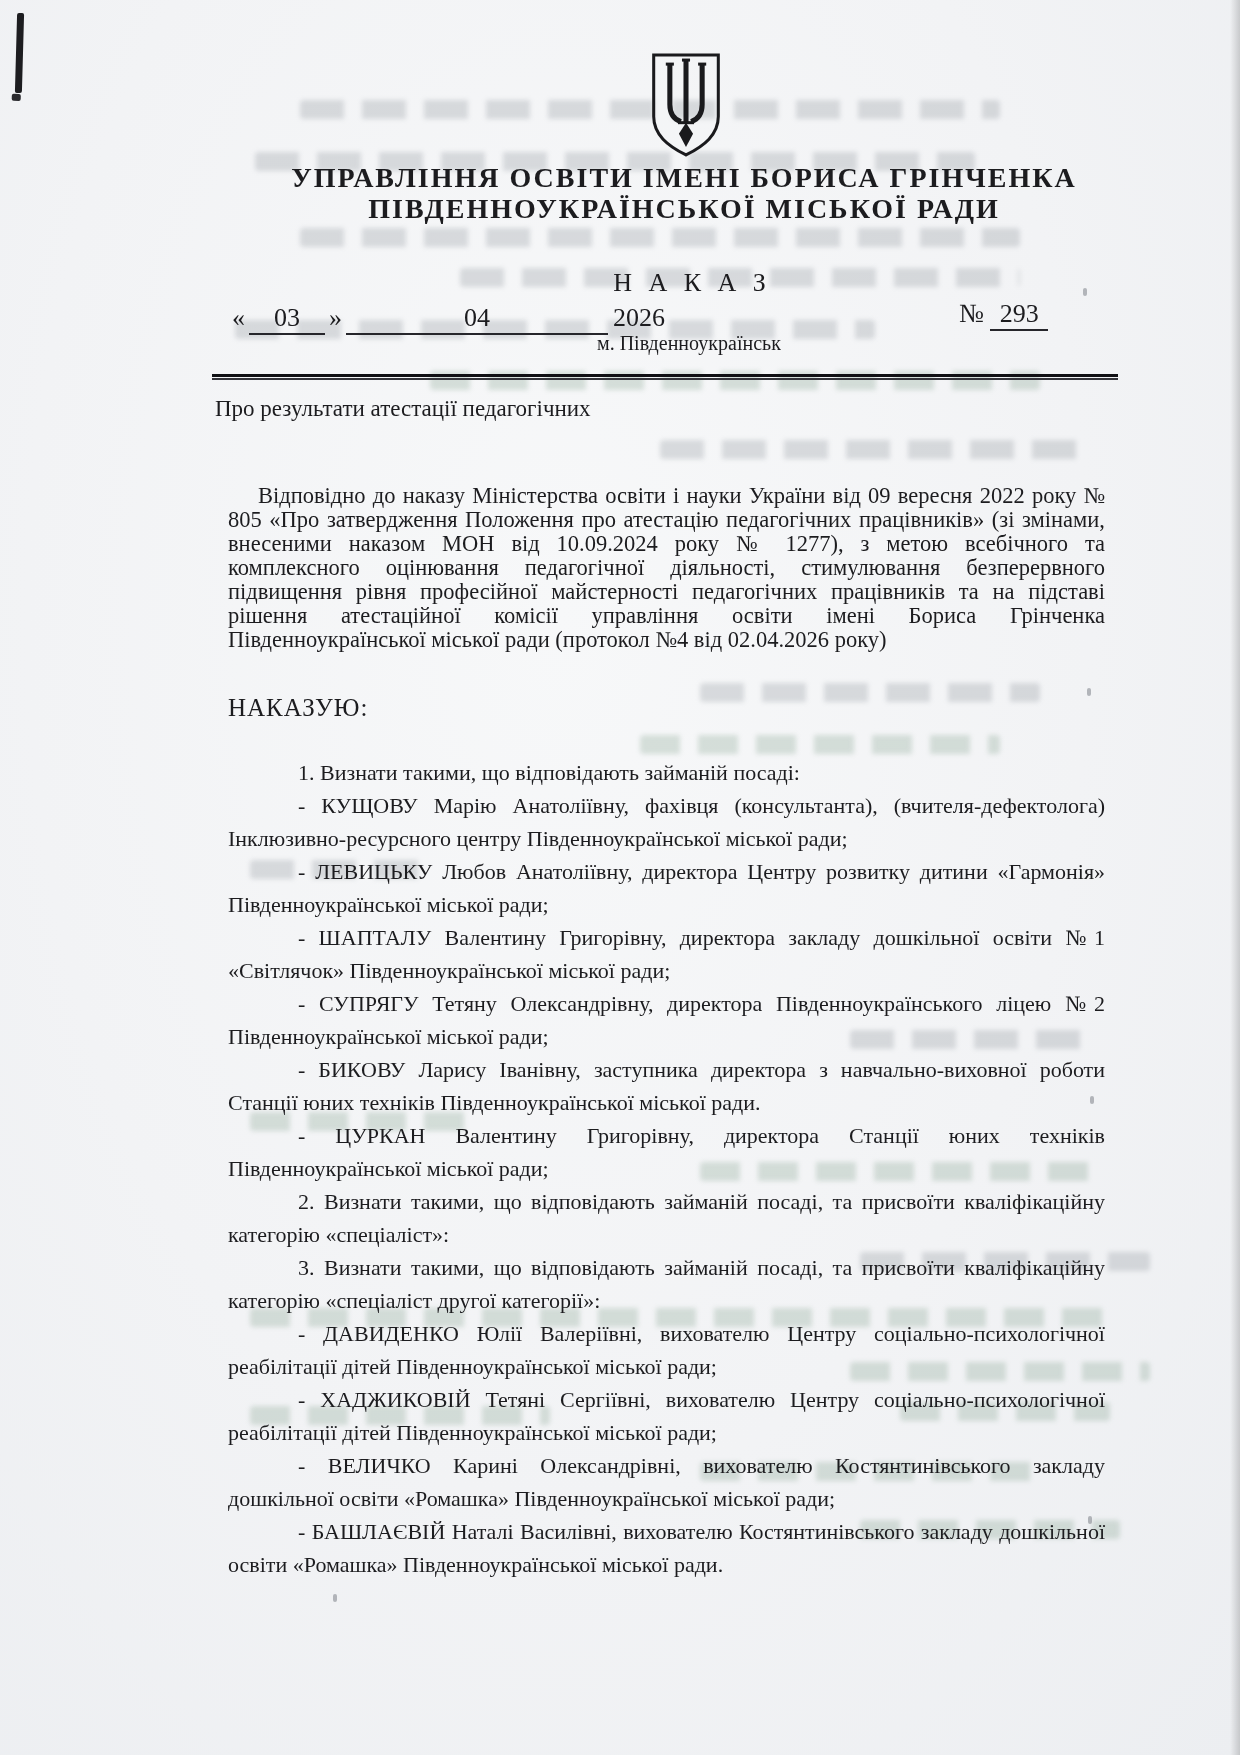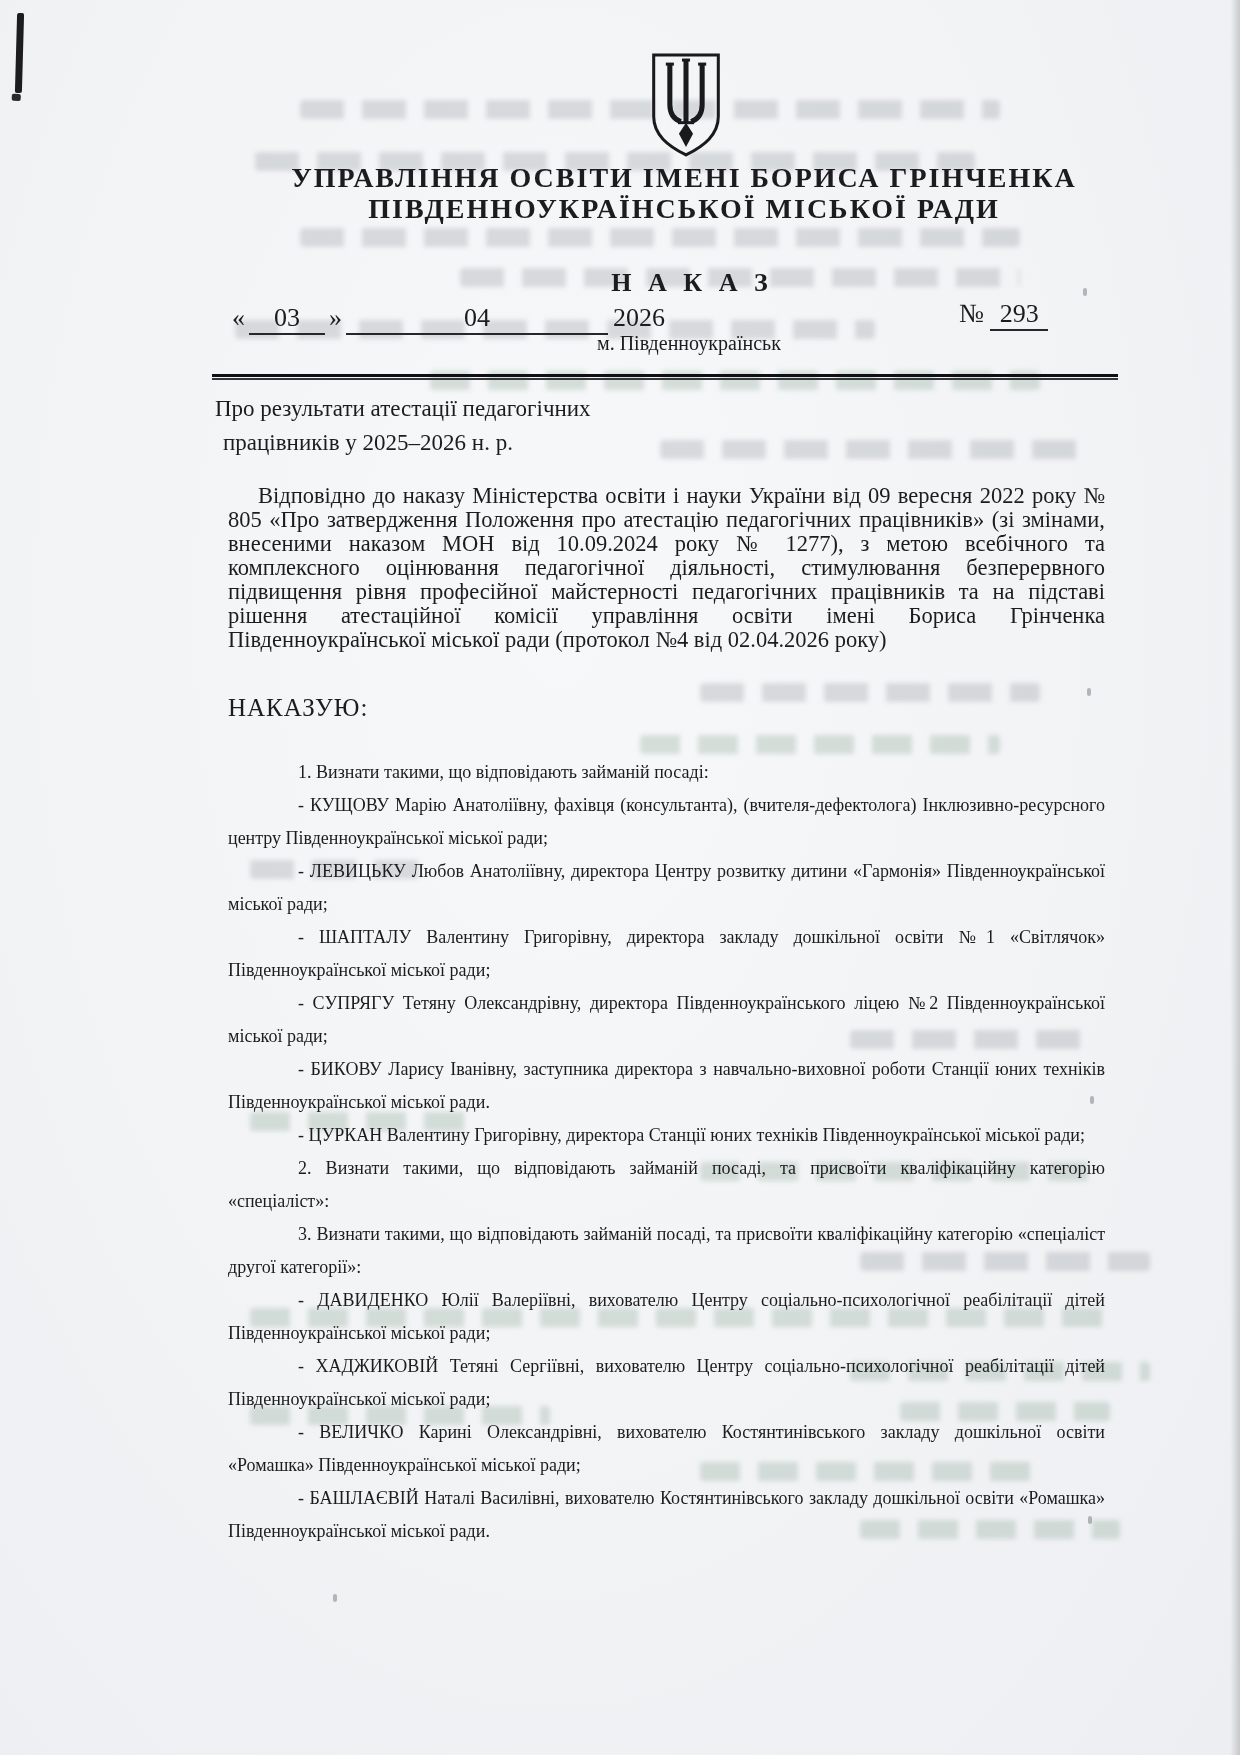--- a/index.html
+++ b/index.html
@@ -19,40 +19,40 @@
   .bleed{position:absolute;height:19px;border-radius:4px;filter:blur(2.6px);opacity:.55;}
   .bleed.g0{background:repeating-linear-gradient(90deg, rgba(122,130,138,.45) 0 44px, rgba(122,130,138,0) 44px 62px);}
   .bleed.g1{background:repeating-linear-gradient(90deg, rgba(110,146,122,.45) 0 40px, rgba(110,146,122,0) 40px 58px);}
   
   .emblem{position:absolute;left:647px;top:52px;width:78px;height:106px;}
   .org{position:absolute;left:214px;width:940px;text-align:center;font-weight:bold;
     font-size:28px;letter-spacing:2px;white-space:nowrap;}
   .org1{top:162px;}
   .org2{top:193px;}
   .doctype{position:absolute;left:214px;width:956px;top:268px;text-align:center;
-    font-weight:bold;font-size:26px;letter-spacing:5px;}
+    font-weight:normal;font-size:26px;letter-spacing:5px;}
   .daterow{position:absolute;left:228px;top:303px;width:877px;height:38px;font-size:26px;}
   .dgroup{position:absolute;left:0px;top:0;}
   .dq{padding:0 4px;}
   .dbox{display:inline-block;width:76px;text-align:center;border-bottom:2px solid #26262b;}
   .mline{position:absolute;left:118px;top:0;width:262px;text-align:center;border-bottom:2px solid #26262b;}
   .year{position:absolute;left:385px;top:0;}
   .num{position:absolute;left:731px;top:-4px;white-space:nowrap;}
   .numv{display:inline-block;min-width:58px;text-align:center;border-bottom:2px solid #26262b;}
   .city{position:absolute;left:597px;top:332px;font-size:20px;}
   .rule{position:absolute;left:212px;top:374px;width:906px;height:7px;
     background:linear-gradient(#101014 0 3px, rgba(0,0,0,0) 3px 4px, #34343a 4px 6px, rgba(0,0,0,0) 6px);}
   
   .subject{position:absolute;left:215px;top:392px;width:600px;font-size:23px;line-height:34px;}
   .subject .l2{padding-left:8px;}
   .bodycol{position:absolute;left:228px;top:484px;width:877px;}
   .intro{font-size:22.5px;line-height:24px;text-align:justify;text-indent:30px;}
   .orderword{margin-top:42px;font-size:25px;letter-spacing:1px;}
   .list{margin-top:34px;}
-  .para{font-size:18px;line-height:33px;text-align:justify;text-indent:70px;}
+  .para{font-size:22px;line-height:33px;text-align:justify;text-indent:70px;}
 </style>
 </head>
 <body>
 
 <div class="page">
 
   <div class="binding-mark"></div>
 
   <div id="artifacts">
       <div class="bleed g0" style="left: 300px; top: 100px; width: 700px;"></div>
@@ -111,21 +111,20 @@
     <span class="year">2026</span>
     <span class="num"><span>№</span> <span class="numv">293</span></span>
   </div>
 
   <div class="city">м. Південноукраїнськ</div>
 
   <div class="rule"></div>
 
   <div class="subject">
     <div class="l1">Про результати атестації педагогічних</div>
-    <div class="l2">працівників у 2025–2026 н. р.</div>
   </div>
 
   <div class="bodycol">
     <div class="intro">Відповідно до наказу Міністерства освіти і науки України від 09 вересня 2022 року № 805 «Про затвердження Положення про атестацію педагогічних працівників» (зі змінами, внесеними наказом МОН від 10.09.2024 року № 1277), з метою всебічного та комплексного оцінювання педагогічної діяльності, стимулювання безперервного підвищення рівня професійної майстерності педагогічних працівників та на підставі рішення атестаційної комісії управління освіти імені Бориса Грінченка Південноукраїнської міської ради (протокол №4 від 02.04.2026 року)</div>
     <div class="orderword">НАКАЗУЮ:</div>
     <div class="list" id="order-list">
         <div class="para">1.  Визнати такими, що відповідають займаній посаді:</div>
         <div class="para">- КУЩОВУ Марію Анатоліївну, фахівця (консультанта), (вчителя-дефектолога) Інклюзивно-ресурсного центру Південноукраїнської міської ради;</div>
         <div class="para">- ЛЕВИЦЬКУ Любов Анатоліївну, директора Центру розвитку дитини «Гармонія» Південноукраїнської міської ради;</div>
         <div class="para">- ШАПТАЛУ Валентину Григорівну, директора закладу дошкільної освіти №1 «Світлячок» Південноукраїнської міської ради;</div>

